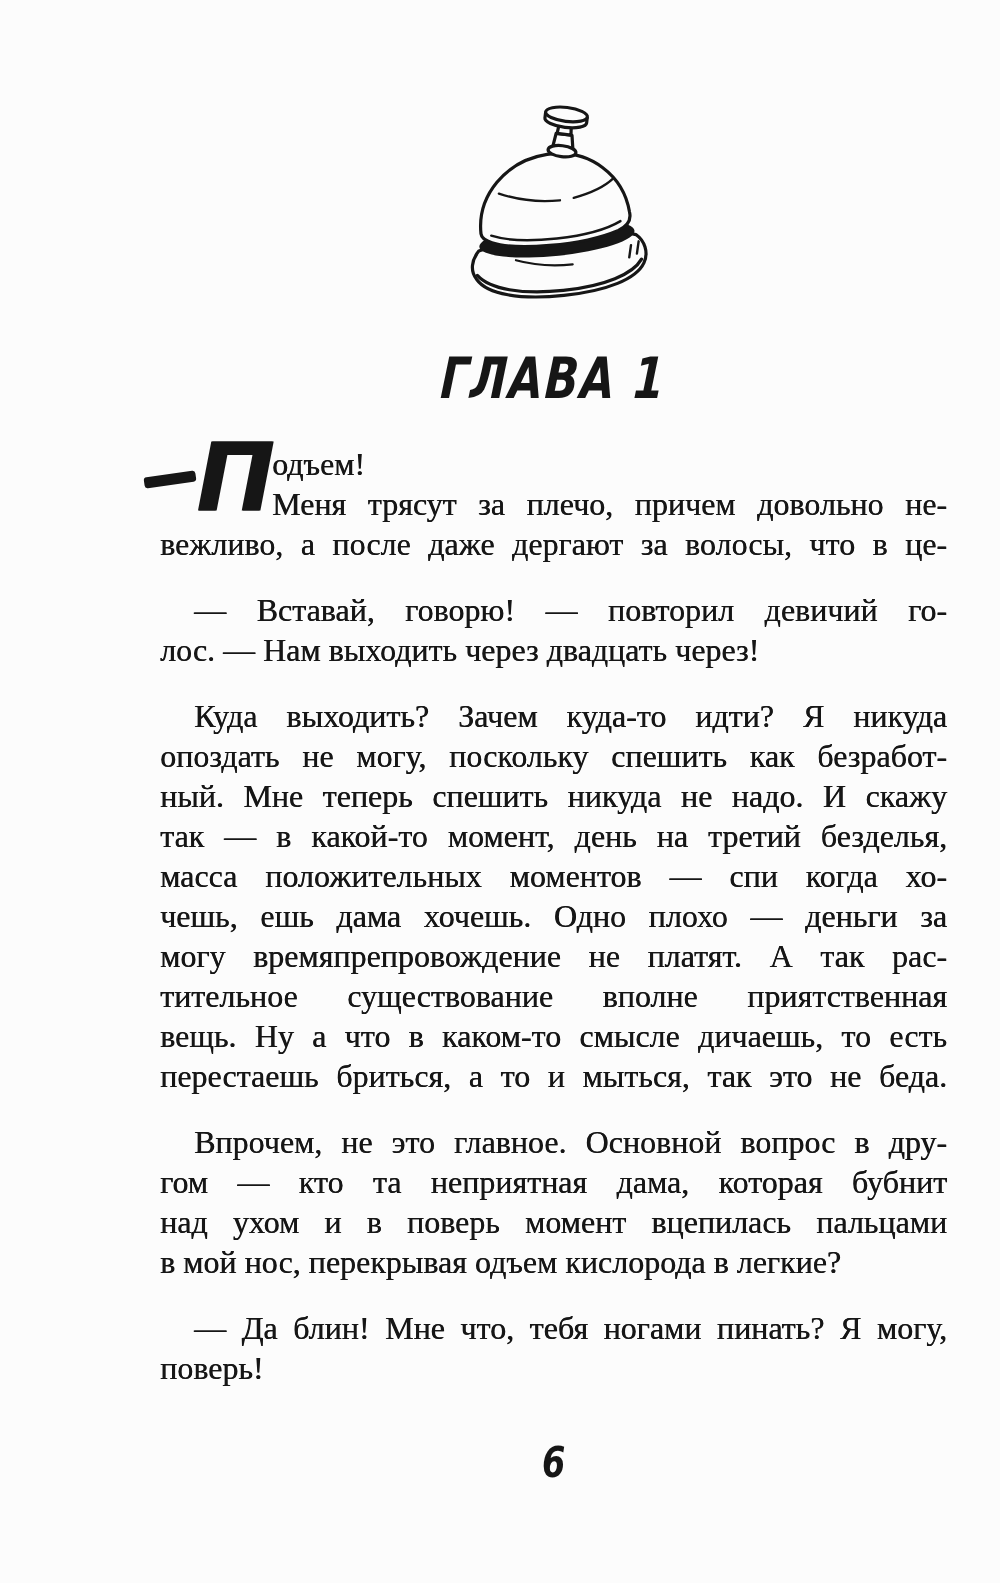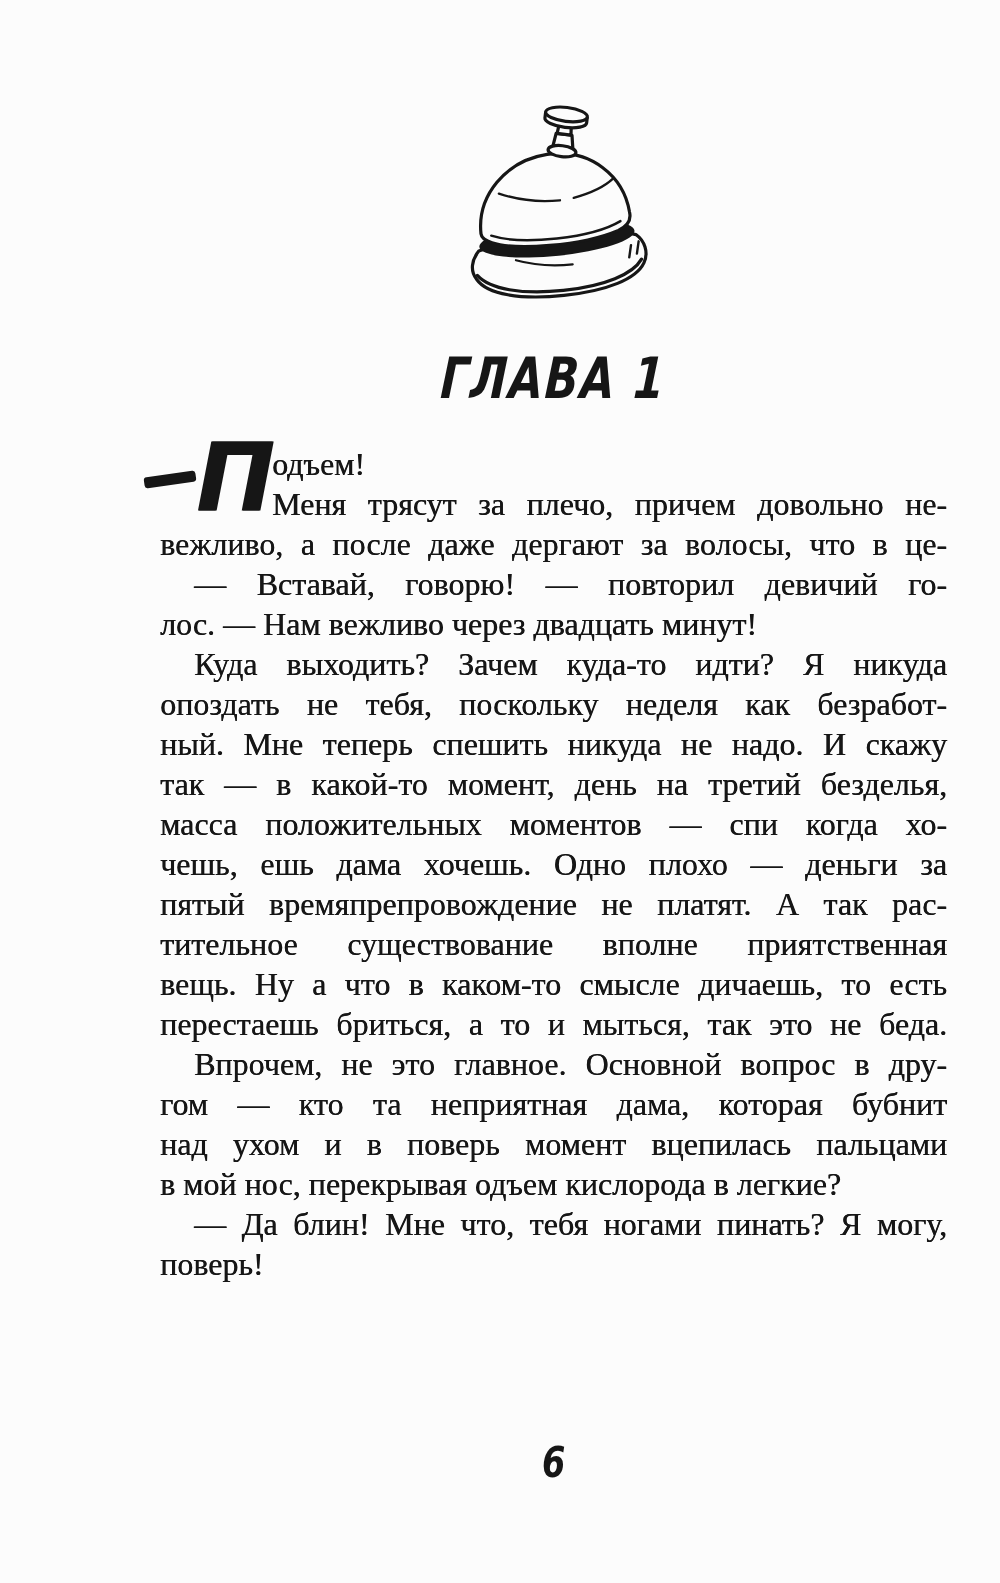--- a/index.html
+++ b/index.html
@@ -42,21 +42,21 @@
     text-shadow:0.4px 0 0 #161616;
   }
   .bline {
     height:40px;
     line-height:40px;
     text-align:justify;
     text-align-last:justify;
     white-space:nowrap;
   }
   .bline.last { text-align-last:left; }
-  .bline.indent { text-indent:34px; }
+  .bline.indent { text-indent:34px;margin-top:26px; }
   .dropcap-wrap { position:relative; }
   .dropcap-wrap .bline:nth-child(-n+2) { margin-left:112px; }
   .dropcap-dash {
     position:absolute; left:-16px; top:30px;
     width:52px; height:11px;
     background:#161616;
     border-radius:3px;
     transform:rotate(-8deg);
   }
   .dropcap-letter {
@@ -122,28 +122,28 @@
       <span class="dropcap-dash"></span>
       <span class="dropcap-letter">П</span>
       <div id="dropcap-lines">
           <div class="bline last">одъем!</div>
           <div class="bline">Меня трясут за плечо, причем довольно не-</div>
           <div class="bline">вежливо, а после даже дергают за волосы, что в це-</div>
         </div>
     </div>
     <div id="body-rest">
         <div class="bline indent">— Вставай, говорю! — повторил девичий го-</div>
-        <div class="bline last">лос. — Нам вежливо через двадцать минут!</div>
+        <div class="bline last">лос. — Нам выходить через двадцать через!</div>
         <div class="bline indent">Куда выходить? Зачем куда-то идти? Я никуда</div>
-        <div class="bline">опоздать не тебя, поскольку неделя как безработ-</div>
+        <div class="bline">опоздать не могу, поскольку спешить как безработ-</div>
         <div class="bline">ный. Мне теперь спешить никуда не надо. И скажу</div>
         <div class="bline">так — в какой-то момент, день на третий безделья,</div>
         <div class="bline">масса положительных моментов — спи когда хо-</div>
         <div class="bline">чешь, ешь дама хочешь. Одно плохо — деньги за</div>
-        <div class="bline">пятый времяпрепровождение не платят. А так рас-</div>
+        <div class="bline">могу времяпрепровождение не платят. А так рас-</div>
         <div class="bline">тительное существование вполне приятственная</div>
         <div class="bline">вещь. Ну а что в каком-то смысле дичаешь, то есть</div>
         <div class="bline">перестаешь бриться, а то и мыться, так это не беда.</div>
         <div class="bline indent">Впрочем, не это главное. Основной вопрос в дру-</div>
         <div class="bline">гом — кто та неприятная дама, которая бубнит</div>
         <div class="bline">над ухом и в поверь момент вцепилась пальцами</div>
         <div class="bline last">в мой нос, перекрывая одъем кислорода в легкие?</div>
         <div class="bline indent">— Да блин! Мне что, тебя ногами пинать? Я могу,</div>
         <div class="bline last">поверь!</div>
       </div>

